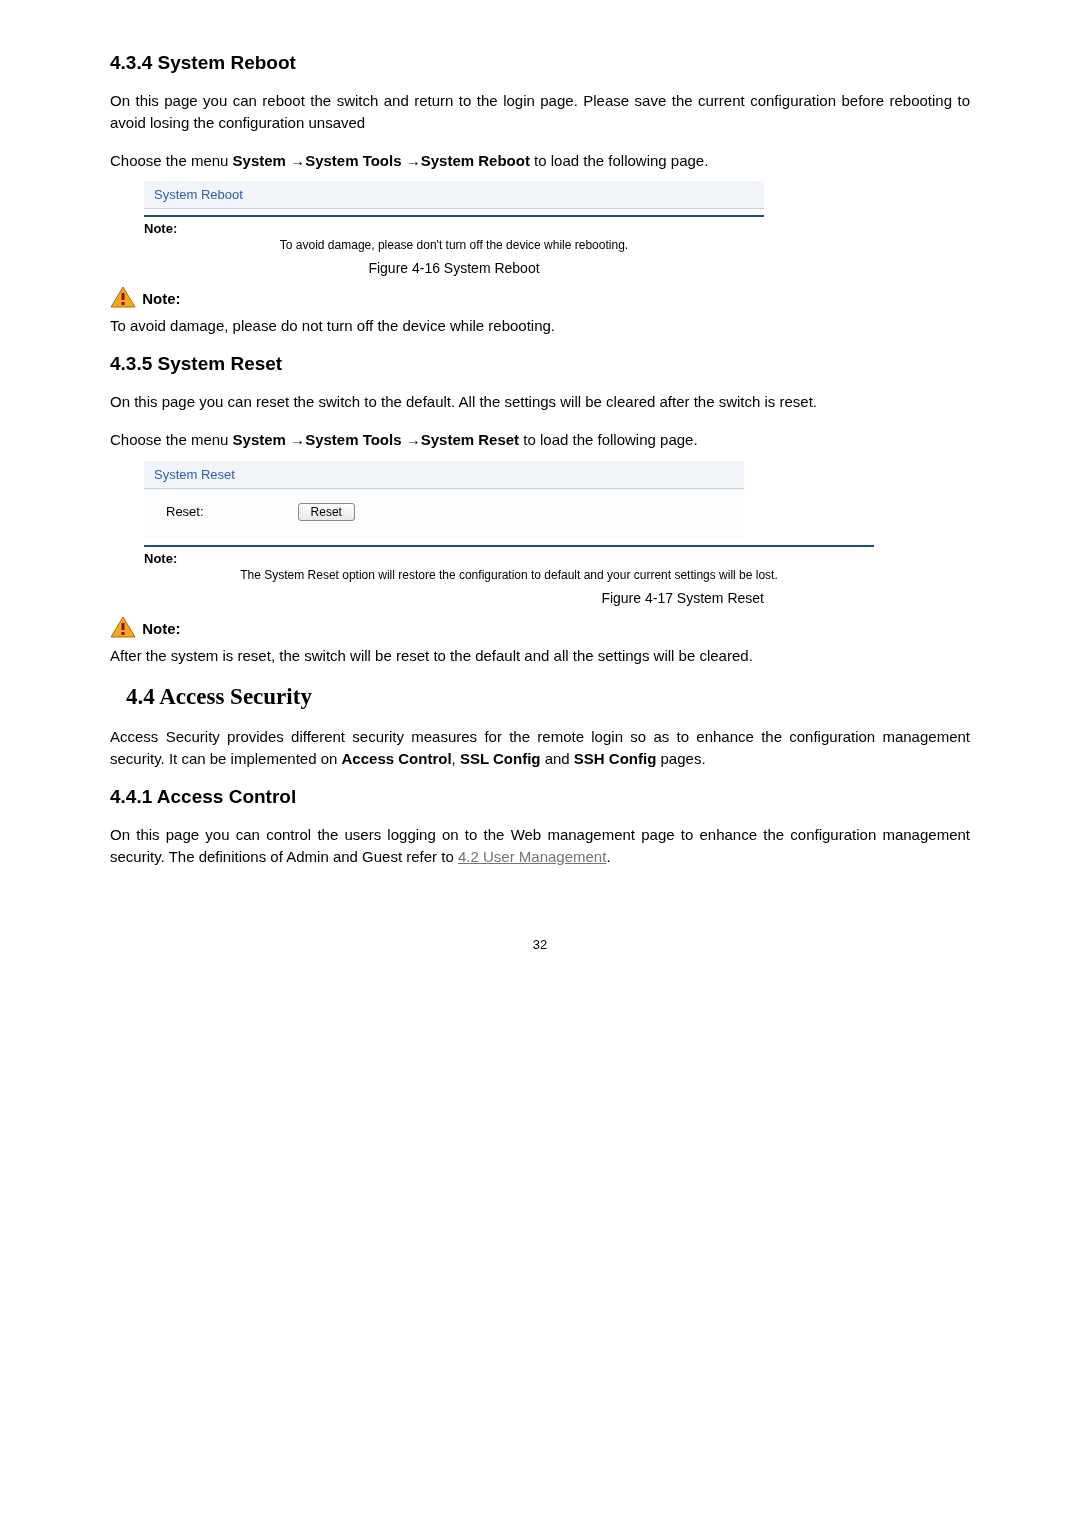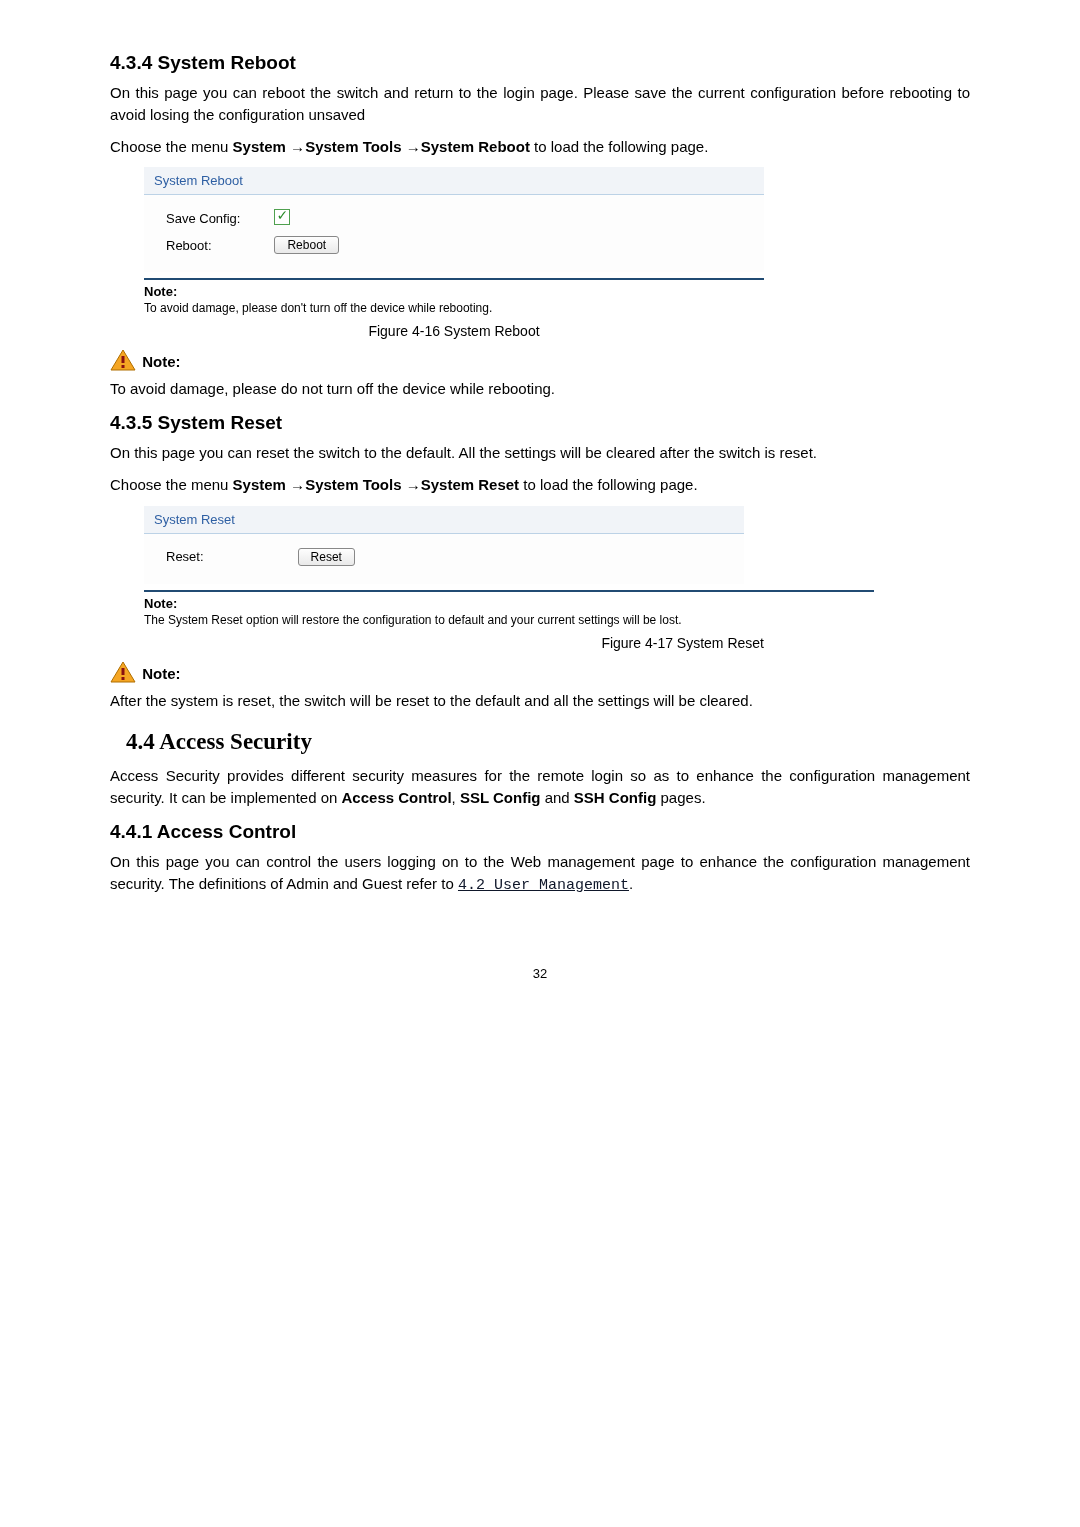--- a/index.html
+++ b/index.html
@@ -21,21 +21,21 @@
     font-weight: bold;
     margin: 12px 0 8px 0;
   }
   h2 {
     font-size: 23px;
     font-weight: bold;
     margin: 18px 0 10px 16px;
     font-family: Liberation Serif, serif;
   }
   p {
-    margin: 8px 0;
+    margin: 16px 0;
     line-height: 1.45;
     text-align: justify;
   }
   .menu-path {
     margin: 10px 0 10px 0;
   }
   .figure-box {
     margin: 6px 0 0 34px;
     width: 620px;
   }
@@ -88,43 +88,43 @@
     padding-top: 4px;
     font-size: 13px;
   }
   .note-box .note-label {
     font-weight: bold;
     font-size: 13px;
   }
   .note-box .note-text {
     font-size: 12px;
     margin-top: 2px;
+    text-align: center;
   }
   .figure-caption {
     text-align: center;
     font-size: 14px;
     margin: 8px 0 6px 0;
   }
   .warn-icon {
     display: inline-block;
     vertical-align: middle;
     margin-right: 2px;
   }
   .note-inline {
     font-weight: bold;
     font-size: 15px;
     vertical-align: middle;
   }
   .note-row {
     margin: 10px 0 4px 0;
   }
   .link {
-    color: #0f172a;
+    color: #737373;
     text-decoration: underline;
-    font-family: Liberation Mono, monospace;
   }
   .page-number {
     text-align: center;
     font-size: 13px;
     margin-top: 70px;
   }
 </style>
 </head>
 <body>
 
@@ -133,34 +133,20 @@
   <h3>4.3.4 System Reboot</h3>
 
   <p>On this page you can reboot the switch and return to the login page. Please save the current configuration before rebooting to avoid losing the configuration unsaved</p>
 
   <p class="menu-path">
     <span>Choose the menu </span><b>System</b><span> →</span><b>System Tools</b><span> →</span><b>System Reboot</b><span> to load the following page.</span>
   </p>
 
   <div class="figure-box">
     <div class="panel-head">System Reboot</div>
-    <div class="panel-body">
-      <table>
-        <tbody>
-            <tr>
-          <td>Save Config:</td>
-          <td><span class="ui-checkbox"></span></td>
-        </tr>
-        <tr>
-          <td>Reboot:</td>
-          <td><span class="ui-btn">Reboot</span></td>
-        </tr>
-      </tbody>
-        </table>
-    </div>
     <div class="note-box">
       <div class="note-label">Note:</div>
       <div class="note-text">To avoid damage, please don't turn off the device while rebooting.</div>
     </div>
   </div>
 
   <div class="figure-caption" style="width:620px; margin-left:34px;">Figure 4-16 System Reboot</div>
 
   <div class="note-row">
     <span class="warn-icon">

